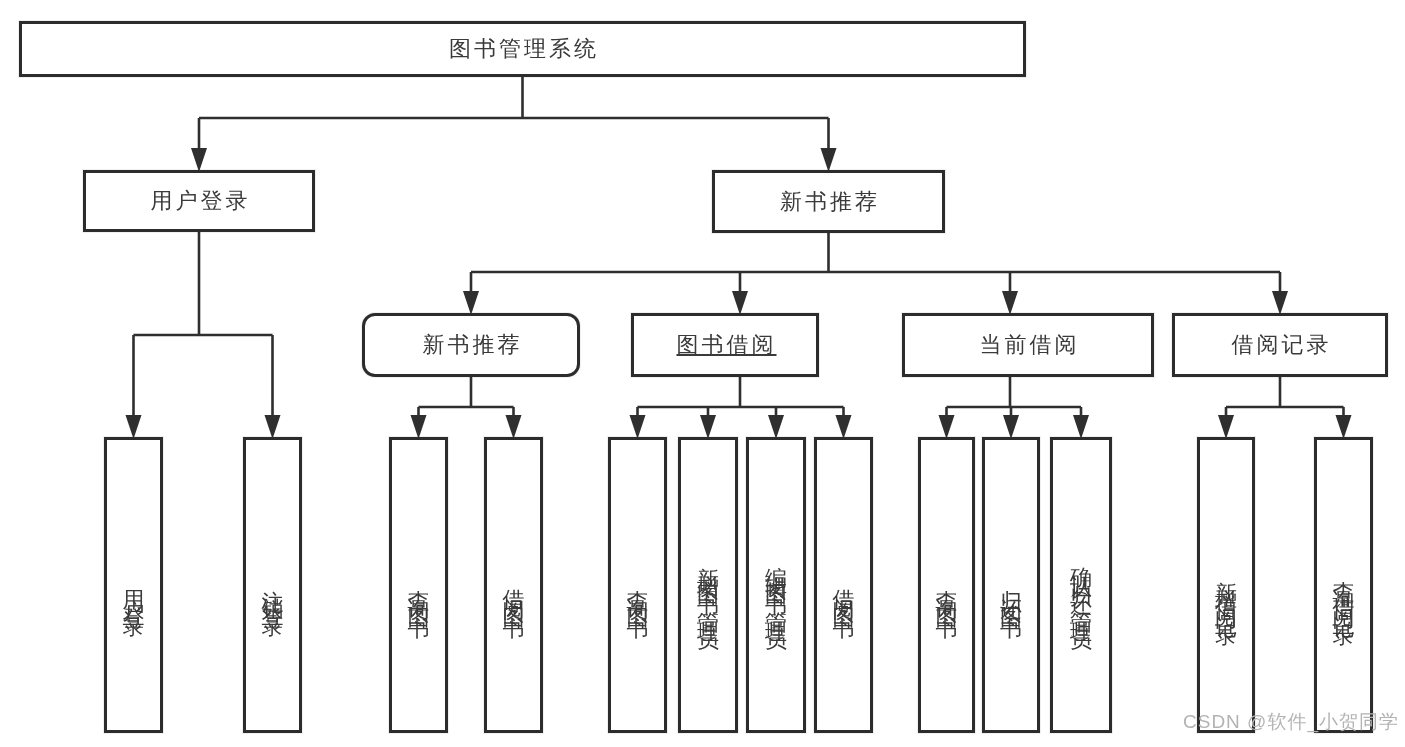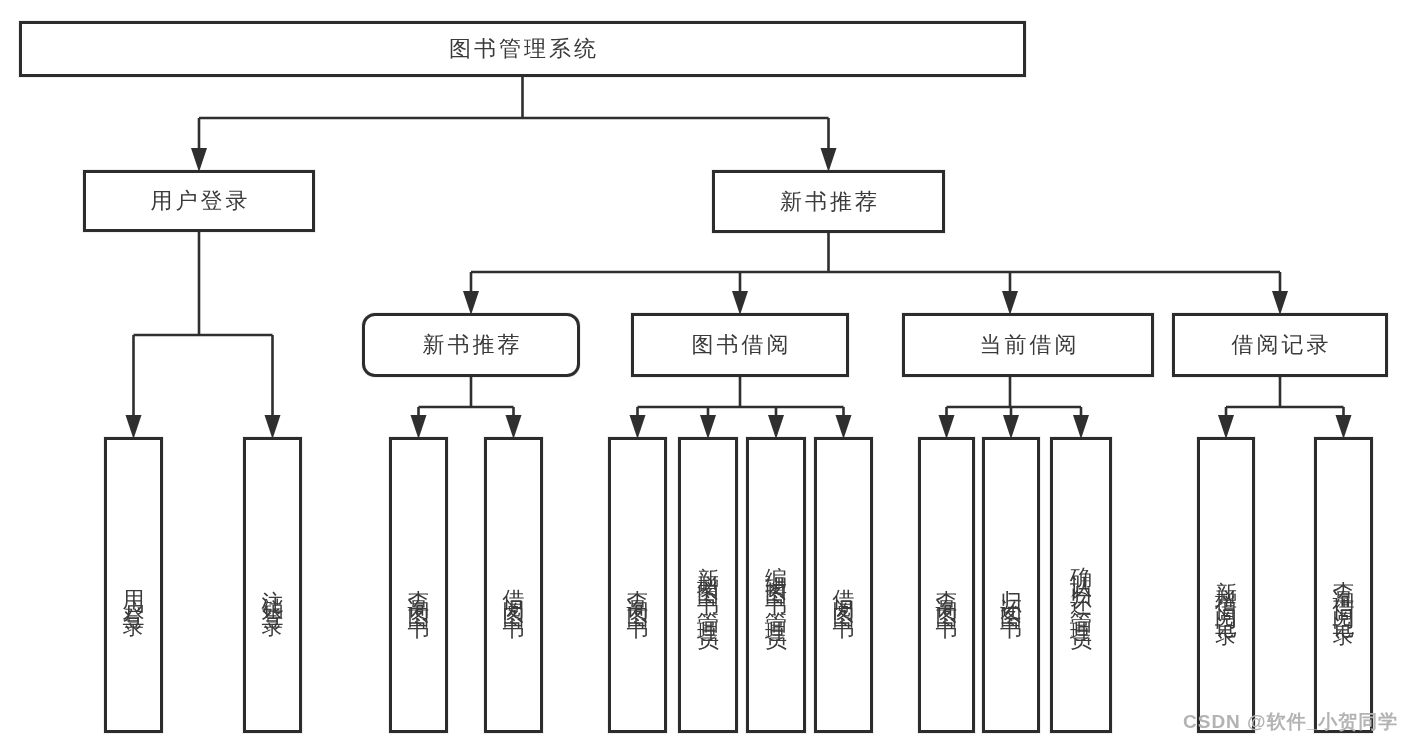--- a/index.html
+++ b/index.html
@@ -57,21 +57,20 @@
     margin-bottom:-9px;
   }
   .watermark{
     position:absolute;
     left:1183px;top:709px;
     z-index:2;
     font-size:19px;
     letter-spacing:1px;
     color:var(--watermark-color);
     white-space:nowrap;
-    font-weight:bold;
   }
 </style>
 </head>
 <body>
 
 <div class="stage">
   <svg id="connectors" width="1405" height="747" viewBox="0 0 1405 747">
       <path d="M522.5 69V118M199 118H828.5M199 118V154M828.5 118V154M199 232V335M133.5 335H272.5M133.5 335V421M272.5 335V421M828.5 233V272M471 272H1280M471 272V297M740 272V297M1010 272V297M1280 272V297M471 377V407M418.5 407H513.5M418.5 407V421M513.5 407V421M740 377V407M637.5 407H843.5M637.5 407V421M708 407V421M776 407V421M843.5 407V421M1010 377V407M946.5 407H1081M946.5 407V421M1011 407V421M1081 407V421M1280 377V407M1226 407H1343.5M1226 407V421M1343.5 407V421"></path>
       <polygon points="199,172 191,148 207,148" class="arrow"></polygon>
       <polygon points="828.5,172 820.5,148 836.5,148" class="arrow"></polygon>
@@ -99,21 +98,21 @@
       </div>
       <div class="node" style="left: 83px; top: 170px; width: 232px; height: 62px;">
         <span class="lbl">用户登录</span>
       </div>
       <div class="node" style="left: 712px; top: 170px; width: 233px; height: 63px;">
         <span class="lbl">新书推荐</span>
       </div>
       <div class="node" style="left: 362px; top: 313px; width: 218px; height: 64px; border-radius: 13px;">
         <span class="lbl">新书推荐</span>
       </div>
-      <div class="node" style="left: 631px; top: 313px; width: 218px; height: 64px;">
+      <div class="node" style="left: 631px; top: 313px; width: 188px; height: 64px; text-decoration: underline;">
         <span class="lbl">图书借阅</span>
       </div>
       <div class="node" style="left: 902px; top: 313px; width: 252px; height: 64px;">
         <span class="lbl">当前借阅</span>
       </div>
       <div class="node" style="left: 1172px; top: 313px; width: 216px; height: 64px;">
         <span class="lbl">借阅记录</span>
       </div>
       <div class="node v" style="left: 104px; top: 437px; width: 59px; height: 296px;">
         <span class="lbl">用户登录</span>

